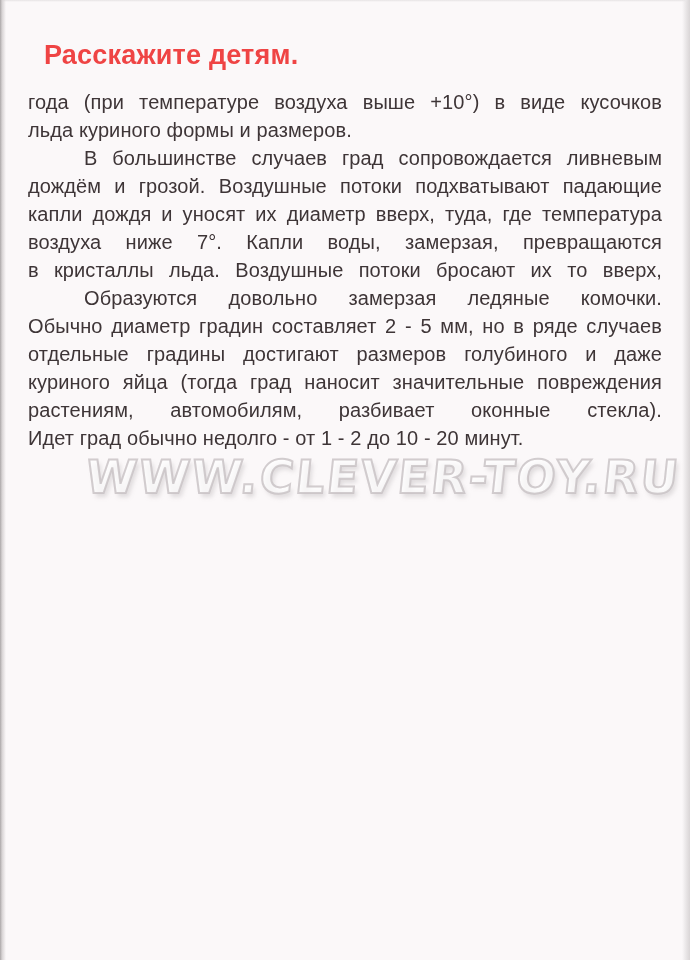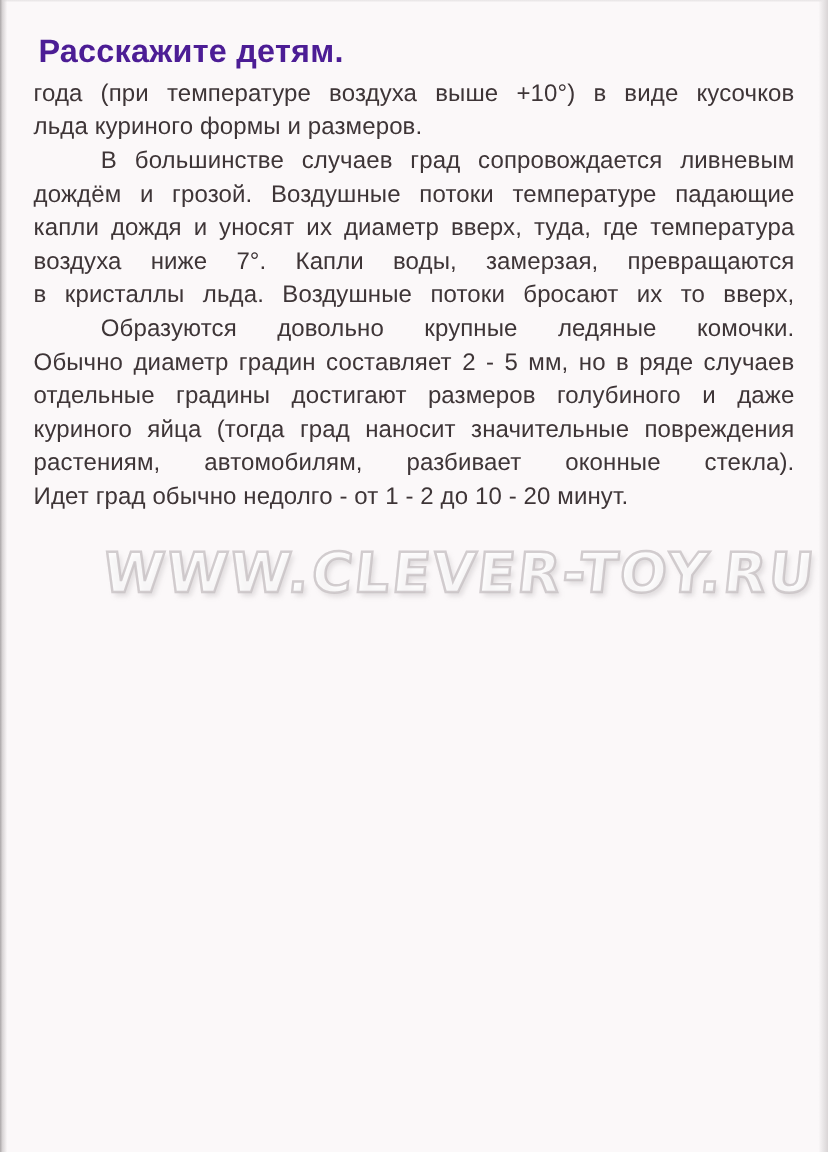--- a/index.html
+++ b/index.html
@@ -35,26 +35,26 @@
     background: linear-gradient(to bottom, #e6e3e4, rgba(251,248,249,0));
   }
   .content {
     position: absolute;
     left: 28px;
     top: 22px;
     width: 634px;
     color: #3e3537;
   }
   .title {
-    margin: 4px;
+    margin: 16px;
     font-size: 27px;
     font-weight: 700;
     line-height: 34px;
     letter-spacing: 0.2px;
-    color: #4c1d95;
+    color: #ef4444;
   }
   .line {
     font-size: 20px;
     line-height: 28px;
     white-space: nowrap;
     letter-spacing: 0.1px;
   }
   .just {
     white-space: normal;
     text-align: justify;
@@ -90,28 +90,28 @@
   <div class="content">
     <h1 class="title">Расскажите детям.</h1>
 
     <div>
       <div class="line just">года (при температуре воздуха выше +10°) в виде кусочков</div>
       <div class="line">льда куриного формы и размеров.</div>
     </div>
 
     <div>
       <div class="line just indent">В большинстве случаев град сопровождается ливневым</div>
-      <div class="line just">дождём и грозой. Воздушные потоки температуре падающие</div>
+      <div class="line just">дождём и грозой. Воздушные потоки подхватывают падающие</div>
       <div class="line just">капли дождя и уносят их диаметр вверх, туда, где температура</div>
       <div class="line just">воздуха ниже 7°. Капли воды, замерзая, превращаются</div>
       <div class="line just">в кристаллы льда. Воздушные потоки бросают их то вверх,</div>
     </div>
 
     <div>
-      <div class="line just indent">Образуются довольно крупные ледяные комочки.</div>
+      <div class="line just indent">Образуются довольно замерзая ледяные комочки.</div>
       <div class="line just">Обычно диаметр градин составляет 2 - 5 мм, но в ряде случаев</div>
       <div class="line just">отдельные градины достигают размеров голубиного и даже</div>
       <div class="line just">куриного яйца (тогда град наносит значительные повреждения</div>
       <div class="line just">растениям, автомобилям, разбивает оконные стекла).</div>
       <div class="line">Идет град обычно недолго - от 1 - 2 до 10 - 20 минут.</div>
     </div>
   </div>
 
   <div class="watermark">WWW.CLEVER-TOY.RU</div>
 </div>

